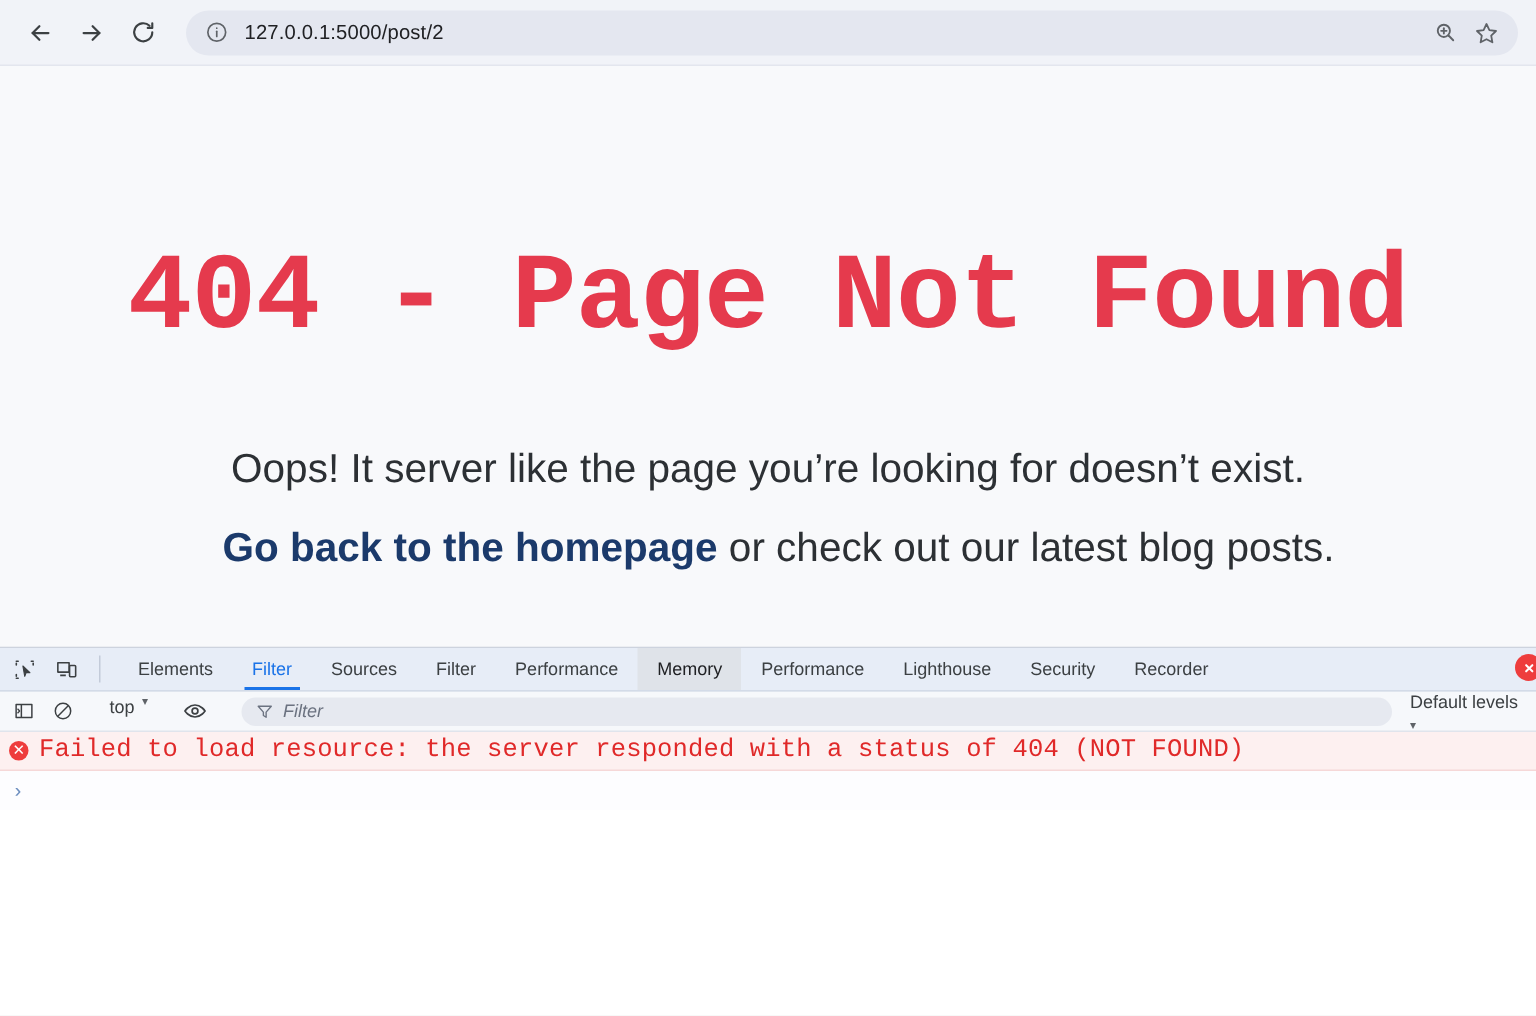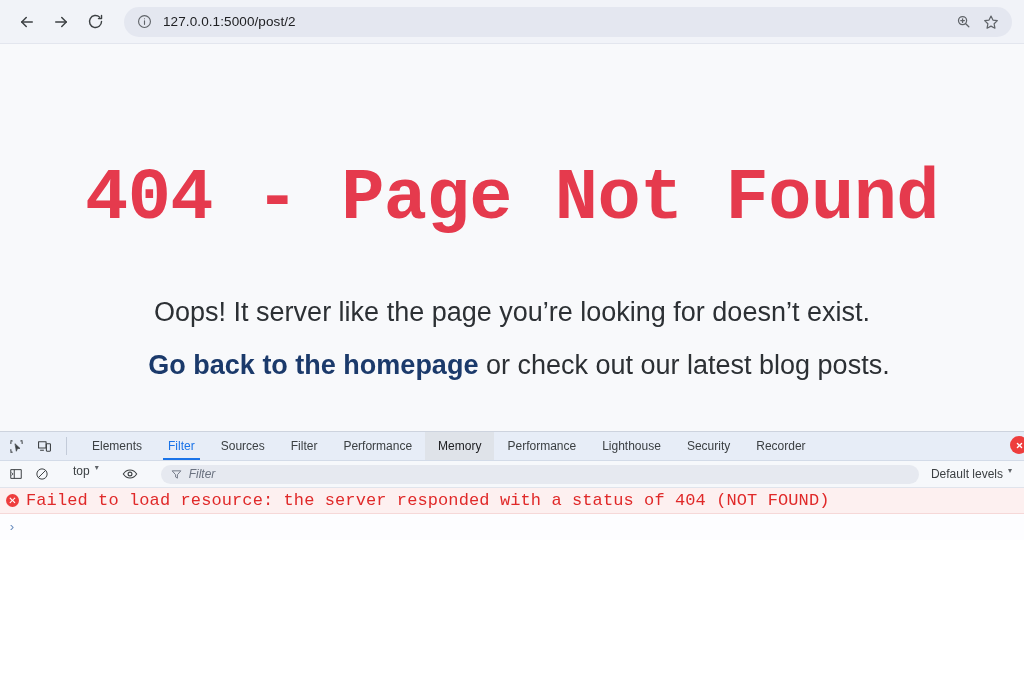--- a/index.html
+++ b/index.html
@@ -250,20 +250,21 @@
     color: #6b7280;
   }
   .levels-select {
     display: flex;
     align-items: flex-start;
     gap: 5px;
     font-size: 12px;
     color: #3c4043;
     padding: 0 4px;
     white-space: nowrap;
+    flex-direction: column;
   }
 
   .dt-console-body {
     flex: 1 1 auto;
     background: #ffffff;
     overflow: hidden;
   }
   .console-error-row {
     background: #fdf0f0;
     border-bottom: 1px solid #f6d8d8;

